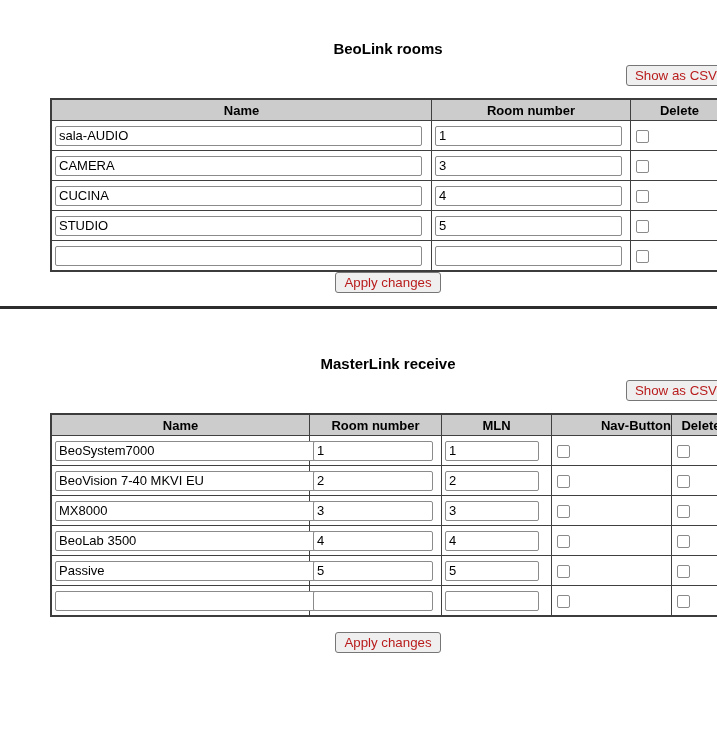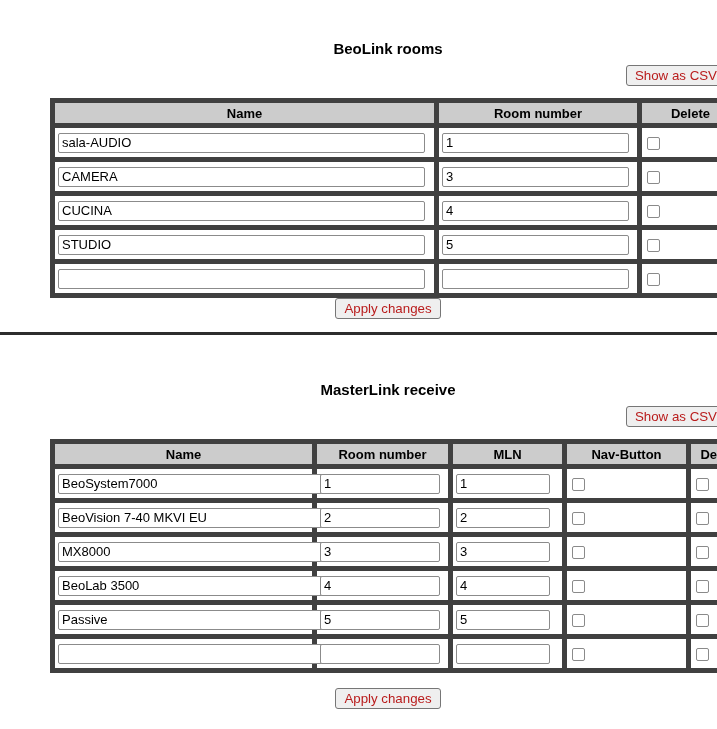--- a/index.html
+++ b/index.html
@@ -36,21 +36,21 @@
     height: 21px;
     cursor: pointer;
   }
 
   table.grid {
     border-collapse: collapse;
     width: 676px;
     table-layout: fixed;
     border: 2px solid #3c3c3c;
   }
-  table.grid th, table.grid td { border: 5px solid #404040; }
+  table.grid th, table.grid td { border: 1px solid #404040; }
   table.grid th {
     background: #cccccc;
     font-weight: bold;
     font-size: 13px;
     height: 20px;
     padding: 0;
     text-align: center;
   }
   table.grid td {
     height: 29px;
@@ -59,21 +59,21 @@
   }
 
   
   .t1 .col-name  { width: 379px; }
   .t1 .col-room  { width: 198px; }
   .t1 .col-del   { width: 97px; }
   
   .t2 .col-name  { width: 257px; }
   .t2 .col-room  { width: 131px; }
   .t2 .col-mln   { width: 109px; }
-  .t2 .col-nav   { width: 119px; }
+  .t2 .col-nav   { width: 119px; text-align: right; }
   .t2 .col-del   { width: 58px; }
 
   input[type="text"] {
     font-family: "Liberation Sans", sans-serif;
     font-size: 13px;
     color: #000;
     height: 20px;
     box-sizing: border-box;
     border: 1px solid #8b8b8b;
     border-radius: 2px;

